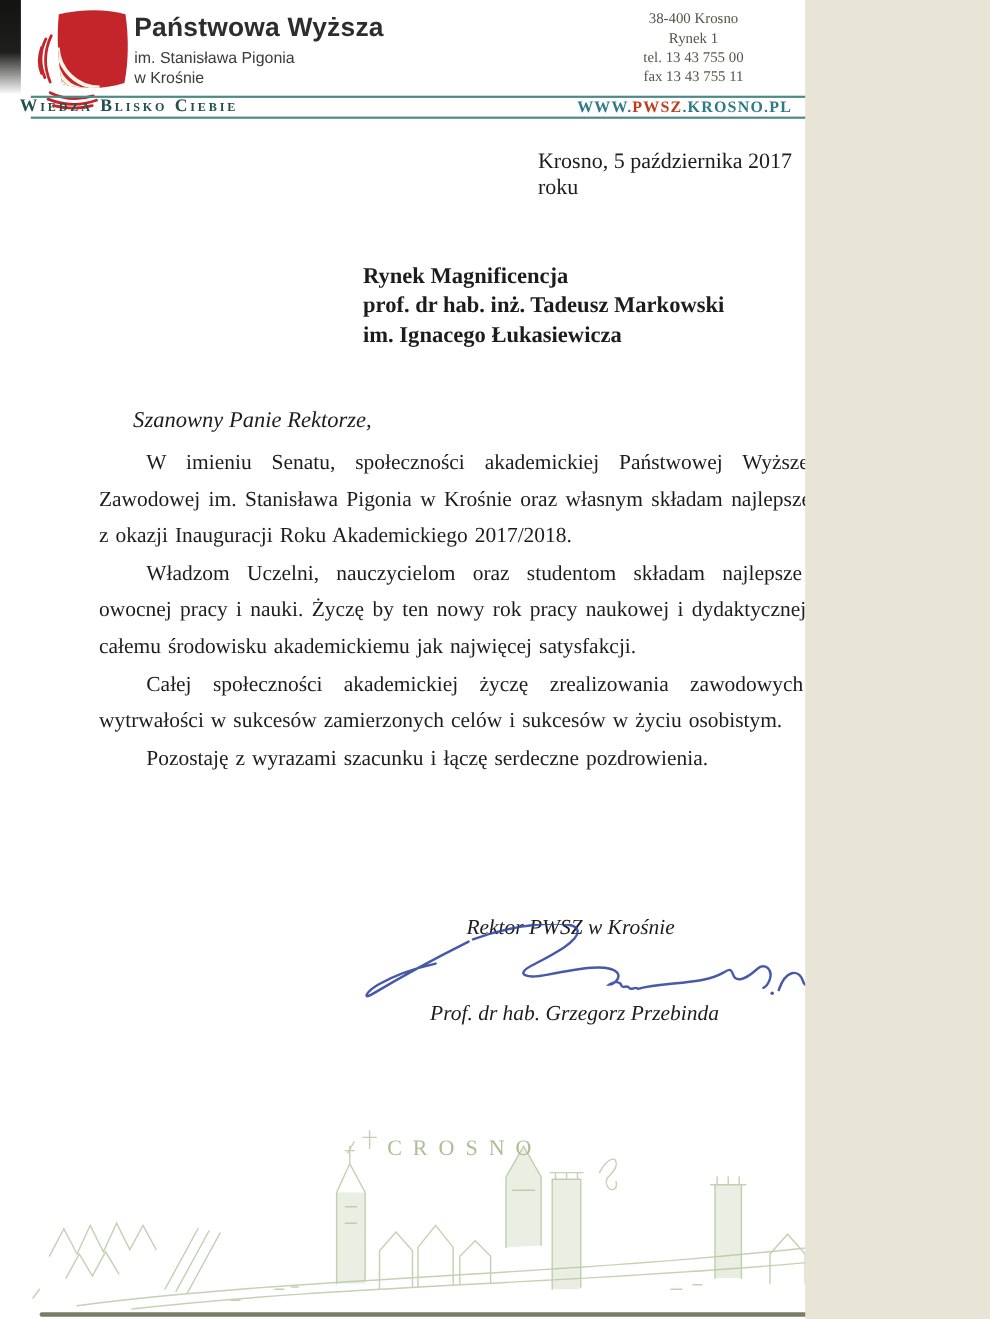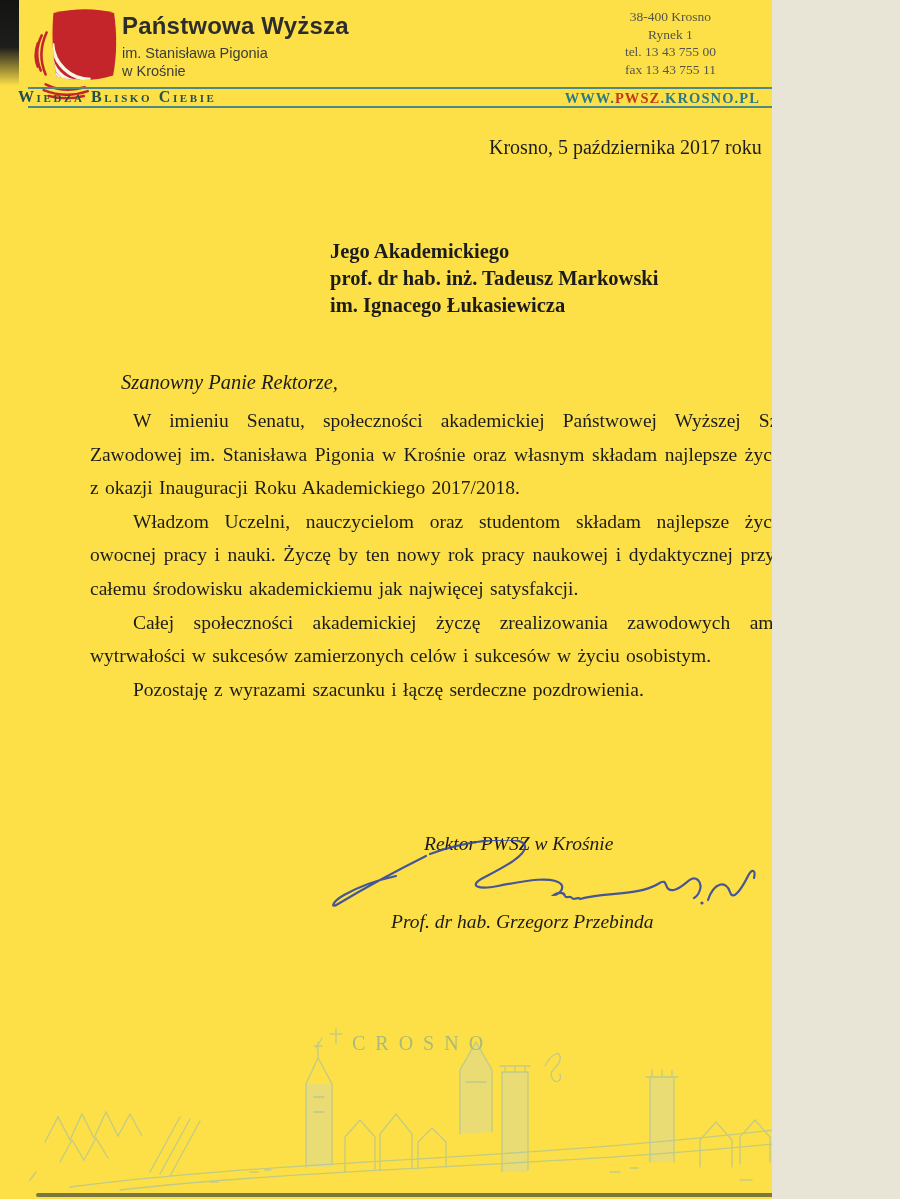--- a/index.html
+++ b/index.html
@@ -1,21 +1,20 @@
 <!DOCTYPE html>
 <html><head>
 <meta charset="utf-8">
 <style>
   html,body{margin:0;padding:0;background:#e8e5d6;}
   .page{
     position:relative;width:732px;height:1199px;overflow:hidden;
-    background:#fde047;
+    background:#ffffff;
     font-family:"Liberation Serif","DejaVu Serif",serif;
     color:#1c1c1c;
-    padding-left:40px;
   }
   
   .corner-shadow{position:absolute;left:0;top:0;width:19px;height:86px;
     background:linear-gradient(180deg,#131312 0%,#1e1e1c 55%,rgba(30,30,28,0) 100%);}
   .scan-bottom-line{position:absolute;left:36px;top:1193px;width:842px;height:4px;
     background:#595c3e;opacity:.8;border-radius:2px;}
 
   
   .logo{position:absolute;left:30px;top:6px;}
   .org-block{position:absolute;left:122px;top:12px;
@@ -93,21 +92,21 @@
   </div>
 
   <div class="rule rule-top"></div>
   <div class="rule rule-bottom"></div>
   <div class="tagline">Wiedza Blisko Ciebie</div>
   <div class="website"><span>WWW.</span><span class="hl">PWSZ</span><span>.KROSNO.PL</span></div>
 
   <div class="dateline">Krosno, 5 października 2017 roku</div>
 
   <div class="recipient">
-    <div>Jego Akademickiego</div>
+    <div>Rynek Magnificencja</div>
     <div>prof. dr hab. inż. Tadeusz Markowski</div>
     <div>im. Ignacego Łukasiewicza</div>
   </div>
 
   <div class="salutation">Szanowny Panie Rektorze,</div>
 
   <div class="body-text">
     <p>W imieniu Senatu, społeczności akademickiej Państwowej Wyższej Szkoły Zawodowej im. Stanisława Pigonia w Krośnie oraz własnym składam najlepsze życzenia z okazji Inauguracji Roku Akademickiego 2017/2018.</p>
     <p>Władzom Uczelni, nauczycielom oraz studentom składam najlepsze życzenia owocnej pracy i nauki. Życzę by ten nowy rok pracy naukowej i dydaktycznej przyniósł całemu środowisku akademickiemu jak najwięcej satysfakcji.</p>
     <p>Całej społeczności akademickiej życzę zrealizowania zawodowych ambicji, wytrwałości w sukcesów zamierzonych celów i sukcesów w życiu osobistym.</p>

